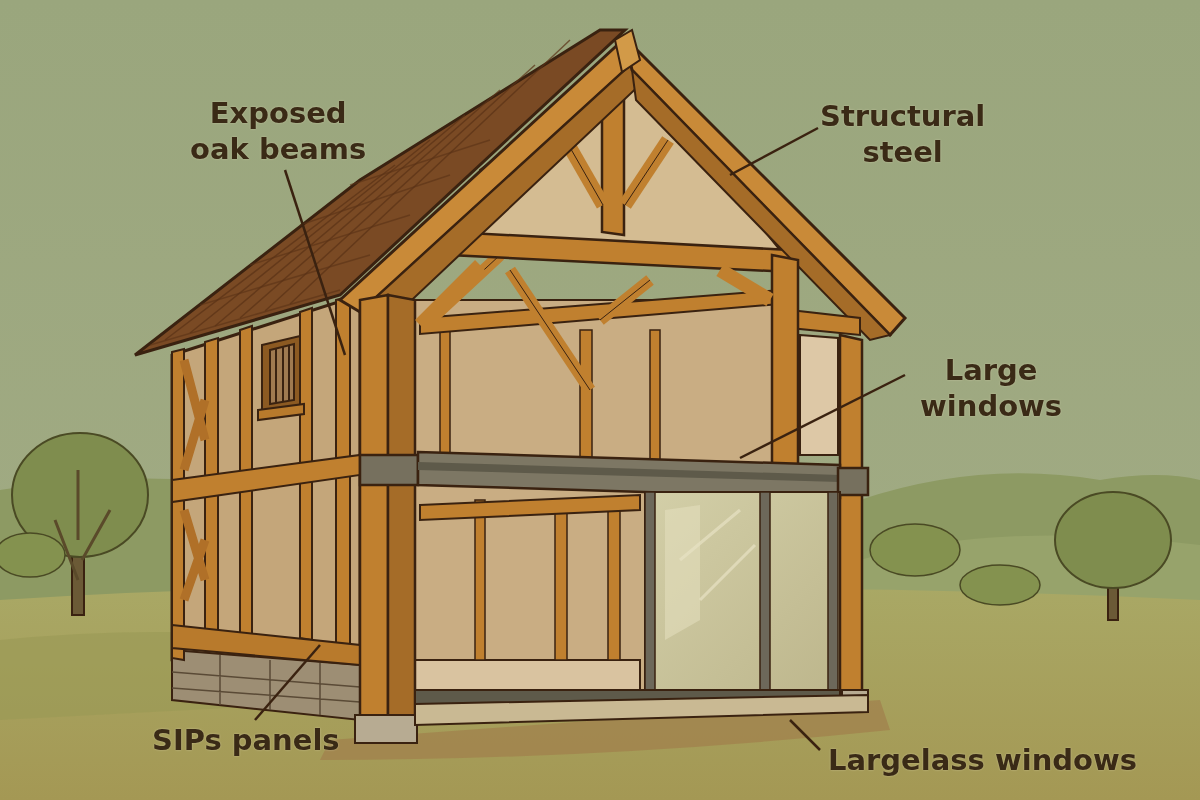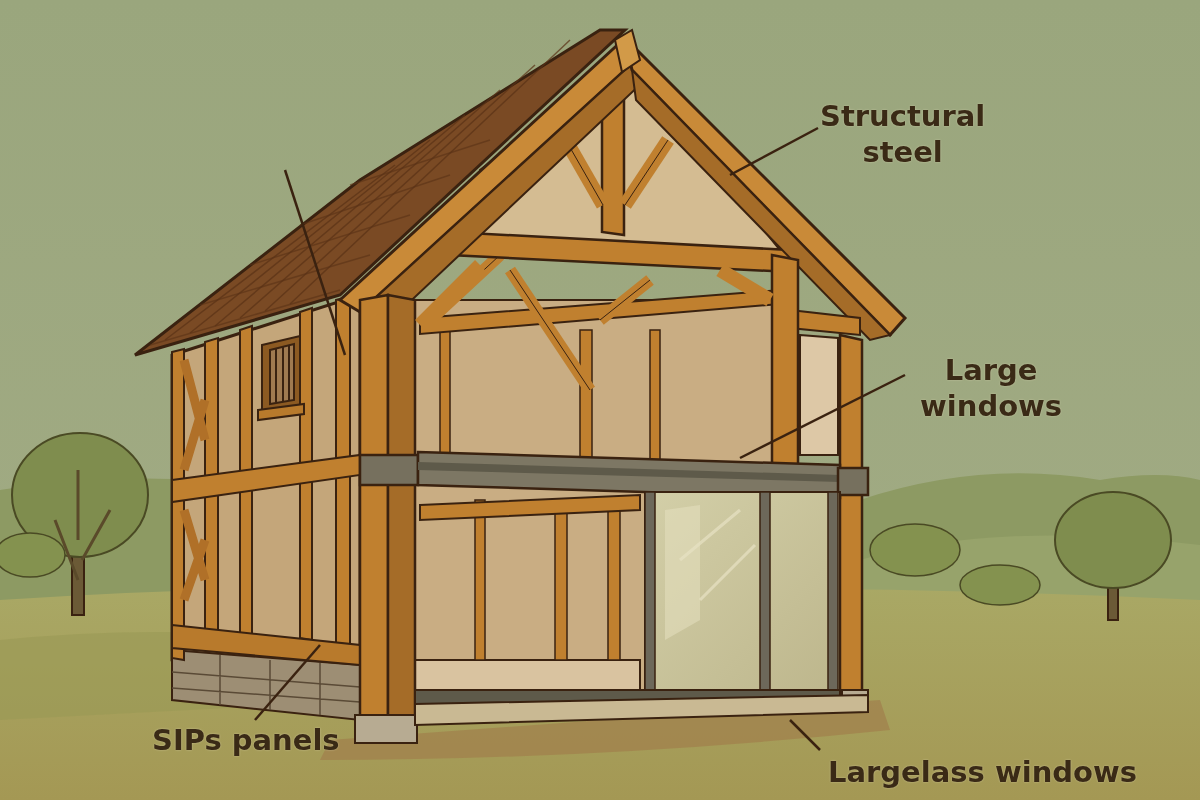--- a/index.html
+++ b/index.html
@@ -176,27 +176,31 @@
 
     <g stroke="#3a2210" stroke-width="2.5" fill="none">
       <path d="M285 170 L345 355"></path>
       <path d="M818 128 L730 175"></path>
       <path d="M905 375 L740 458"></path>
       <path d="M255 720 L320 645"></path>
       <path d="M820 750 L790 720"></path>
     </g>
   </svg>
 
+  <div class="label" style="left:190px; top:95px;">
+    <span>Exposed</span>
+    <span>oak beams</span>
+  </div>
   <div class="label" style="left:920px; top:352px;">
     <span>Large</span>
     <span>windows</span>
   </div>
   <div class="label" style="left:820px; top:98px;">
     <span>Structural</span>
     <span>steel</span>
   </div>
   <div class="label" style="left:152px; top:722px;">
     <span>SIPs panels</span>
   </div>
-  <div class="label" style="left:828px; top:742px;margin-top:12px;">
+  <div class="label" style="left:828px; top:742px;">
     <span>Largelass windows</span>
   </div>
 </div>
 
 </body></html>

